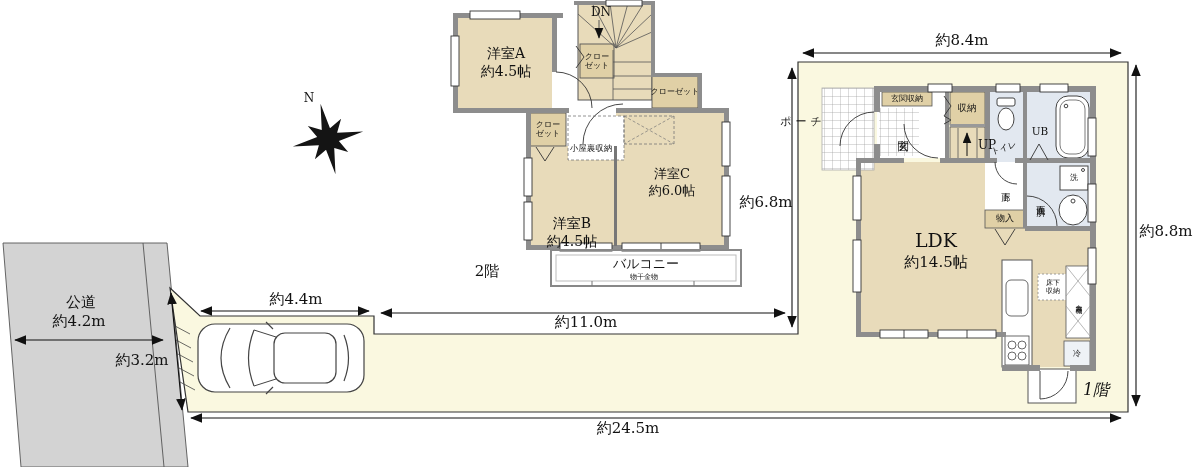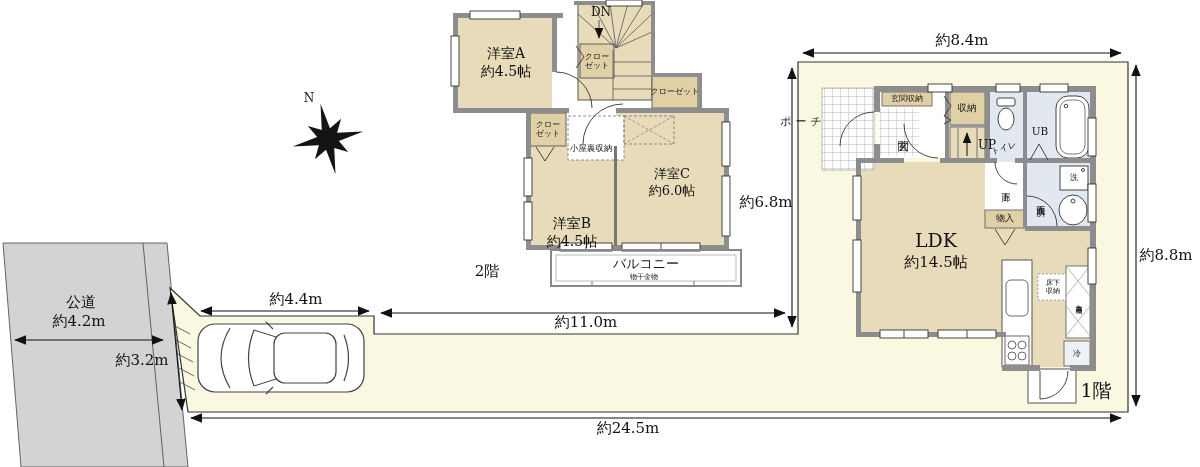--- a/index.html
+++ b/index.html
@@ -226,27 +226,27 @@
   </g>
 </svg>
 
 <div class="lbl" style="left:81px;top:303px;font-size:15px;">公道</div>
 <div class="lbl" style="left:79px;top:322px;font-size:15px;">約4.2m</div>
 <div class="lbl" style="left:142px;top:361px;font-size:15px;">約3.2m</div>
 <div class="lbl" style="left:296px;top:300px;font-size:15px;">約4.4m</div>
 <div class="lbl" style="left:586px;top:323px;font-size:15px;">約11.0m</div>
 <div class="lbl" style="left:962px;top:41px;font-size:15px;">約8.4m</div>
 <div class="lbl" style="left:766px;top:203px;font-size:15px;">約6.8m</div>
-<div class="lbl" style="left:1166px;top:232px;font-size:15px;margin-top:24px;">約8.8m</div>
+<div class="lbl" style="left:1166px;top:232px;font-size:15px;">約8.8m</div>
 <div class="lbl" style="left:628px;top:429px;font-size:15px;">約24.5m</div>
 
 <div class="lbl" style="left:309px;top:99px;font-size:12px;">N</div>
 
 <div class="lbl" style="left:487px;top:272px;font-size:15px;">2階</div>
-<div class="lbl" style="left:1096px;top:390px;font-size:19px;">1階</div>
+<div class="lbl" style="left:1096px;top:390px;font-size:16px;font-style:italic;">1階</div>
 
 <div class="lbl two" style="left:506px;top:62px;font-size:14px;">
   <span>洋室A</span>
       <span>約4.5帖</span>
 </div>
 <div class="lbl two" style="left:572px;top:196px;font-size:14px;margin-top:36px;">
   <span>洋室B</span>
       <span>約4.5帖</span>
 </div>
 <div class="lbl two" style="left:672px;top:183px;font-size:13px;">

